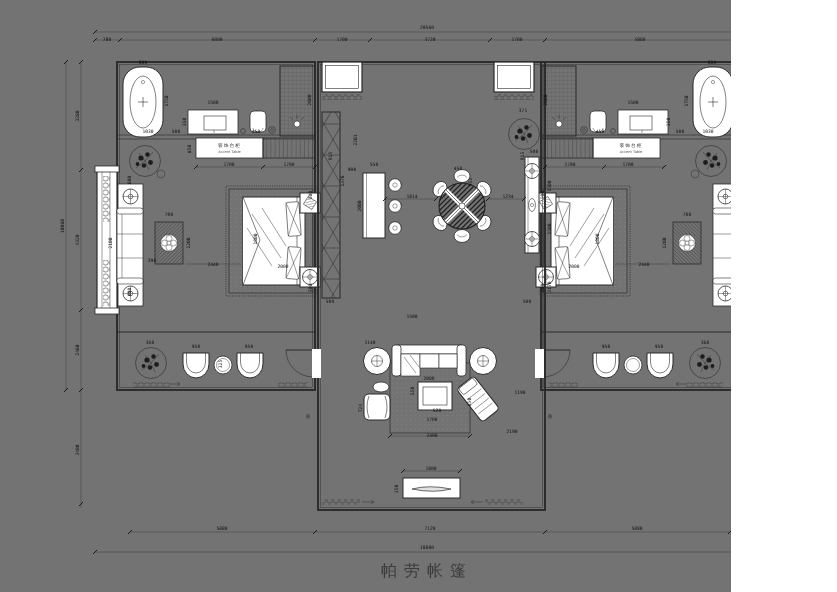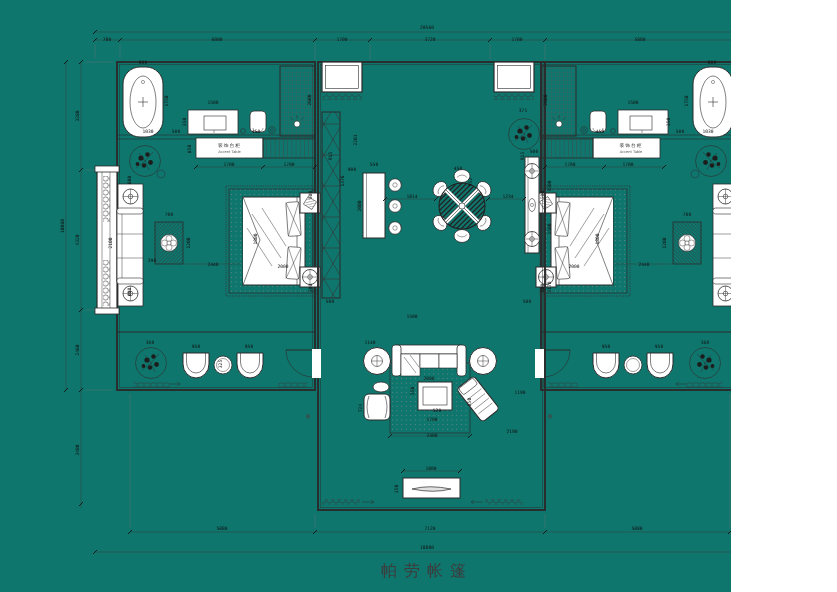--- a/index.html
+++ b/index.html
@@ -1,16 +1,16 @@
 <!DOCTYPE html>
 <html><head>
 <meta charset="utf-8">
 <style>
   html,body{margin:0;padding:0;background:#ffffff;}
-  #stage{position:relative;width:731px;height:592px;background:#0f766e;overflow:hidden;
+  #stage{position:relative;width:731px;height:592px;background:#737373;overflow:hidden;
          font-family:"DejaVu Sans","Liberation Sans",sans-serif;}
   svg{display:block}
   
   .ln{stroke:#2b2b2b;fill:none}
   .w2{stroke-width:1.9}
   .w12{stroke-width:1.2}
   .w1{stroke-width:1}
   .w08{stroke-width:.8}
   .w06{stroke-width:.6}
   .w04{stroke-width:.45}

